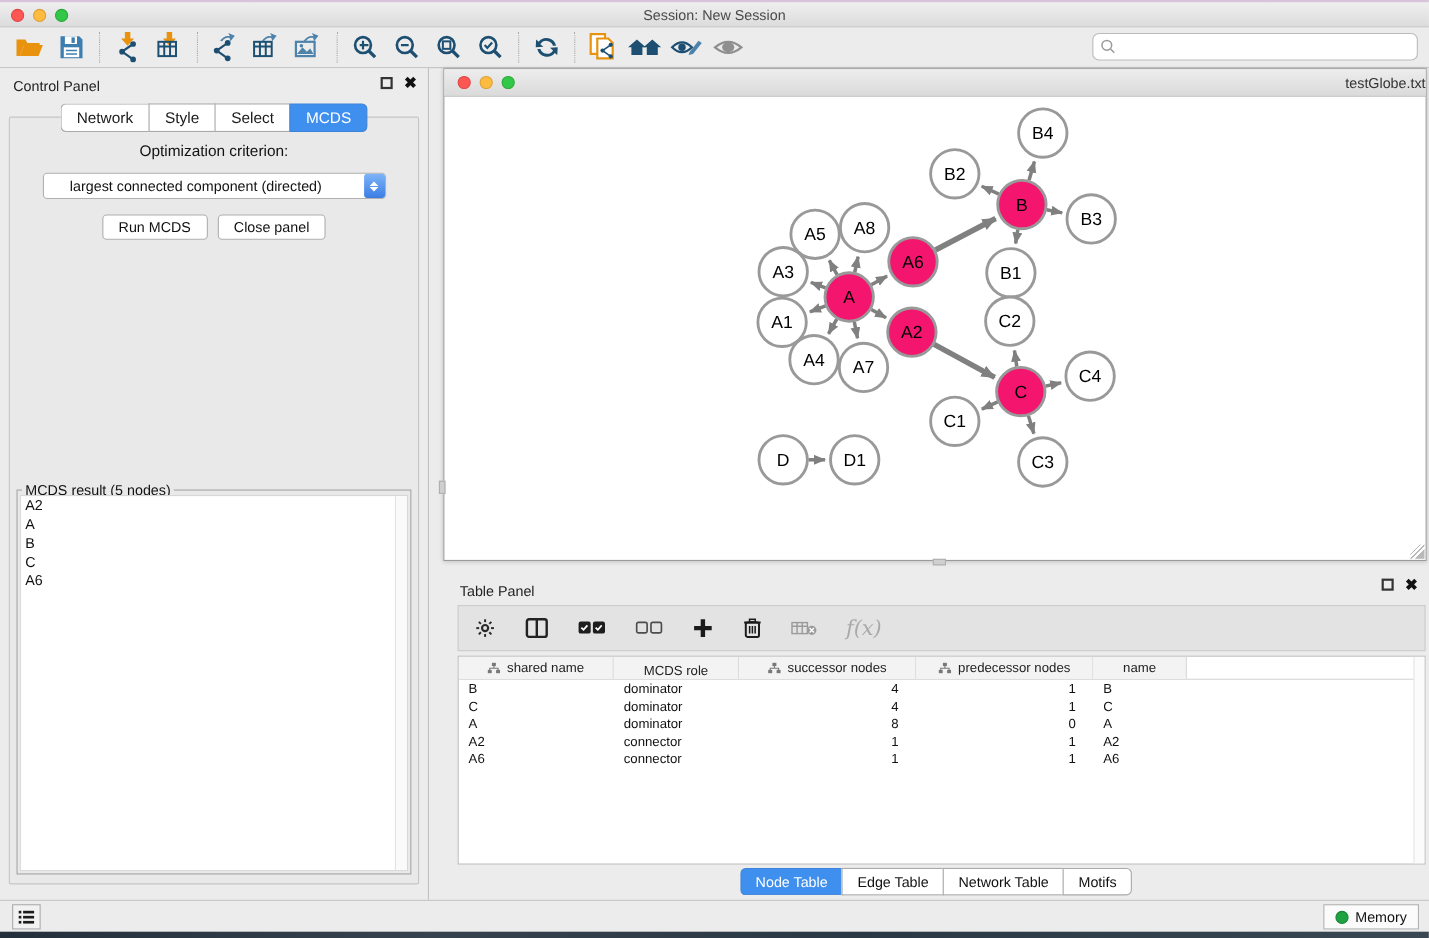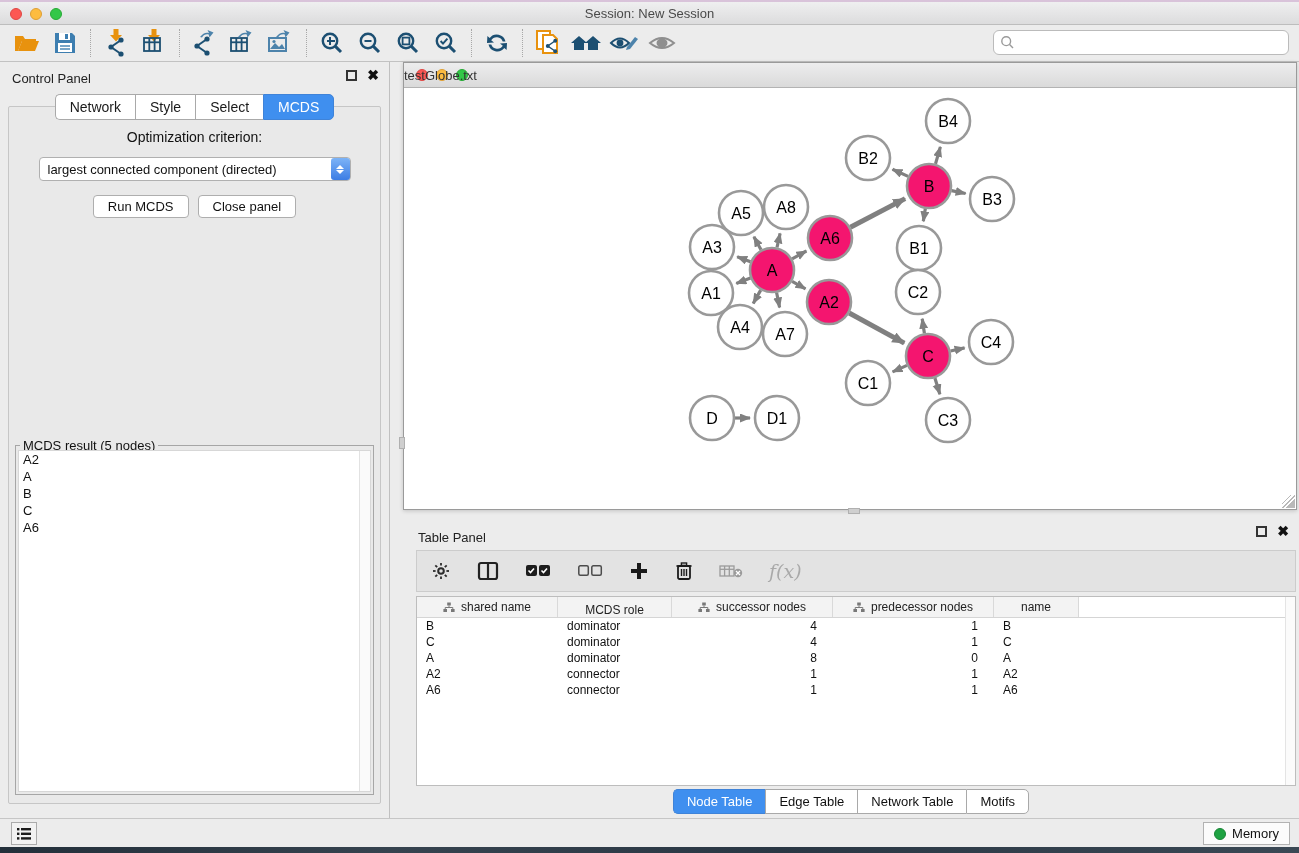--- a/index.html
+++ b/index.html
@@ -41,21 +41,21 @@
   .cp-tab { font-size:14px; padding:4px 14px; background:#fff; border:1px solid #a9a9a9; border-right:none;
     color:#1a1a1a; cursor:pointer; }
   .cp-tab:first-child { border-radius:5px 0 0 5px; }
   .cp-tab:last-child { border-right:1px solid #a9a9a9; border-radius:0 5px 5px 0; }
   .cp-tab.active { background:#3f8fef; color:#fff; border-color:#3f83d8; }
   .cp-body { position:absolute; left:8px; right:8px; top:44px; bottom:14px;
     background:#e9e9e9; border:1px solid #c6c6c6; border-radius:2px; }
   .opt-label { text-align:center; font-size:14px; color:#111; margin-top:22px; }
   .dropdown { position:relative; margin:12px auto 0 auto; width:312px; height:24px; background:#fff;
     border:1px solid #b0b0b0; border-radius:4px; display:flex; align-items:center; cursor:pointer; }
-  .dropdown .dd-text { flex:1; font-size:13px; color:#111; padding-left:8px; white-space:nowrap; overflow:hidden; }
+  .dropdown .dd-text { flex:1; font-size:13px; color:#111; padding-left:24px; white-space:nowrap; overflow:hidden; }
   .dd-stepper { width:19px; height:22px; border-radius:3px; margin-right:0px;
     background:linear-gradient(#7db4f7,#3c7de4); display:flex; flex-direction:column;
     align-items:center; justify-content:center; gap:1px; }
   .chev { width:0; height:0; border-left:4px solid transparent; border-right:4px solid transparent; }
   .chev.up { border-bottom:4px solid #fff; }
   .chev.down { border-top:4px solid #fff; }
   .cp-buttons { display:flex; justify-content:center; gap:9px; margin-top:14px; }
   .btn { background:#fff; border:1px solid #aeaeae; border-radius:4px; font-size:13px;
     padding:3px 14px; color:#111; cursor:pointer; font-family:"Liberation Sans",sans-serif; }
   .groupbox { position:absolute; left:6px; right:6px; top:338px; bottom:8px; border:1px solid #a6a6a6; }
@@ -64,21 +64,21 @@
     border:1px solid #d7d7d7; overflow:hidden; }
   .resultlist .scroll { position:absolute; right:0; top:0; bottom:0; width:11px; background:#fafafa; border-left:1px solid #e2e2e2; }
   .result-item { font-size:13px; color:#111; padding:1px 4px; line-height:15px; }
 
   
   .net-frame { position:absolute; left:403px; top:62px; width:894px; height:448px;
     background:#fff; border:1px solid #9a9a9a; box-shadow:0 1px 4px rgba(0,0,0,.18); }
   .net-titlebar { position:relative; height:25px; background:linear-gradient(#ededee,#dadada);
     border-bottom:1px solid #b3b3b3; }
   .net-titlebar .traffic { left:12px; }
-  .net-title { position:absolute; left:0; right:0; top:5px; text-align:left; font-size:13px; color:#333; }
+  .net-title { position:absolute; left:0; right:0; top:5px; text-align:right; font-size:13px; color:#333; }
   .net-canvas { position:absolute; left:1px; right:1px; top:25px; bottom:1px; background:#fff; overflow:hidden; }
   .resize-grip { position:absolute; right:1px; bottom:1px; width:13px; height:13px;
     background:
       linear-gradient(135deg, transparent 0 6px, #b9b9b9 6px 7px, transparent 7px 9px, #b9b9b9 9px 10px, transparent 10px 12px, #b9b9b9 12px 13px) ; cursor:nwse-resize; }
   .split-handle-left { position:absolute; left:-5px; top:374px; width:6px; height:12px; background:#cfcfcf; border:1px solid #b0b0b0; }
   .split-handle-bottom { position:absolute; left:444px; bottom:-5px; width:12px; height:6px; background:#cfcfcf; border:1px solid #b0b0b0; }
 
   
   .table-panel { position:absolute; left:403px; top:518px; width:896px; height:300px; background:#ececec; }
   .tp-header { position:relative; height:28px; }

